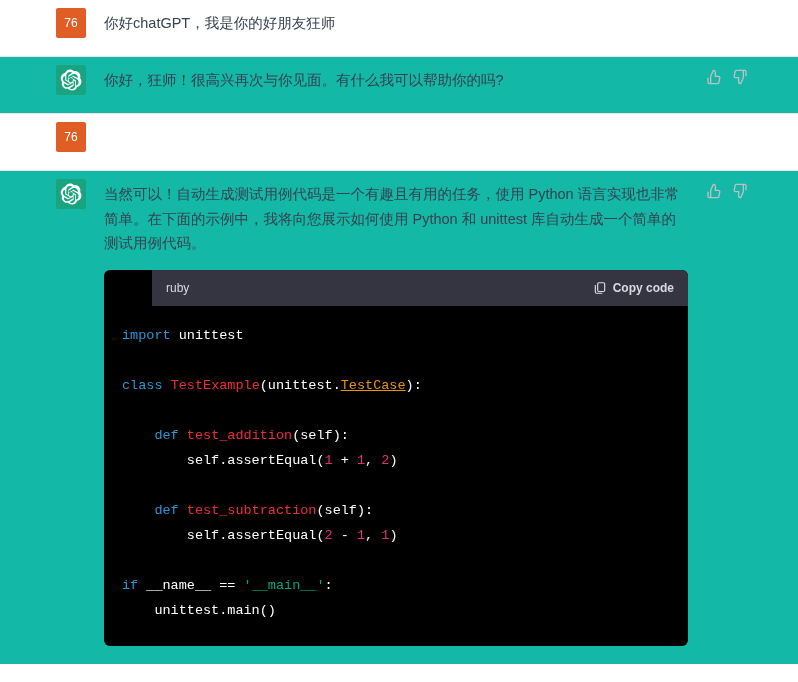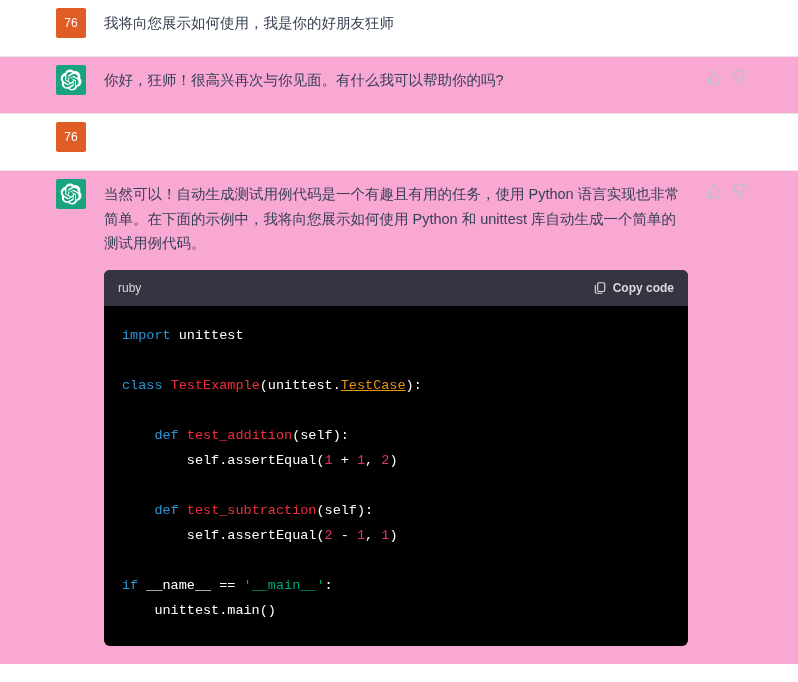--- a/index.html
+++ b/index.html
@@ -15,21 +15,21 @@
       font-size: 14.5px;
       line-height: 1.7;
     }
     .message-row {
       display: flex;
       padding: 8px 50px 18px 56px;
       gap: 18px;
       border-bottom: 1px solid #e5e5e5;
     }
     .message-row.assistant {
-      background: #f9a8d4;
+      background: #14b8a6;
     }
     .avatar {
       width: 30px;
       height: 30px;
       flex-shrink: 0;
       display: flex;
       align-items: center;
       justify-content: center;
       font-size: 12px;
       font-weight: 500;
@@ -69,20 +69,21 @@
       background: #000000;
     }
     .code-header {
       background: #343541;
       color: #d9d9e3;
       display: flex;
       justify-content: space-between;
       align-items: center;
       padding: 8px 14px;
       font-size: 12px;
+      margin-left: 48px;
     }
     .copy-btn {
       display: flex;
       align-items: center;
       gap: 6px;
       cursor: pointer;
       font-weight: bold;
     }
     .copy-btn svg {
       width: 14px;
@@ -105,21 +106,21 @@
     .text-line { color: #374151; }
   </style>
 </head>
 <body>
 
 <div class="message-row user">
   <div class="avatar user">
     <span>76</span>
   </div>
   <div class="msg-body">
-    <span class="text-line">我将向您展示如何使用，我是你的好朋友狂师</span>
+    <span class="text-line">你好chatGPT，我是你的好朋友狂师</span>
   </div>
 </div>
 
 <div class="message-row assistant">
   <div class="avatar bot">
     <svg viewBox="0 0 41 41" fill="none">
       <path d="M37.5 16.8c.9-2.7.6-5.6-.8-8.1-2.1-3.7-6.4-5.6-10.6-4.7-1.8-2.1-4.5-3.2-7.3-3.2-4.3 0-8.1 2.7-9.5 6.8-2.8.6-5.2 2.3-6.6 4.8-2.2 3.7-1.7 8.4 1.2 11.6-.9 2.7-.6 5.6.8 8.1 2.1 3.7 6.4 5.6 10.6 4.7 1.8 2.1 4.5 3.2 7.3 3.2 4.3 0 8.1-2.8 9.5-6.8 2.8-.6 5.2-2.3 6.6-4.8 2.1-3.7 1.6-8.4-1.2-11.6zM22.6 37.5c-1.7 0-3.4-.6-4.7-1.7l6.9-4c.4-.2.6-.6.6-1V21l2.9 1.7v8.1c0 3.7-2.9 6.7-5.7 6.7zm-14.4-6c-.9-1.5-1.2-3.3-.9-5l6.9 4c.4.2.8.2 1.2 0l8.5-4.9v3.4l-7 4.1c-3.2 1.8-7.3.7-8.7-1.6zM5.7 15.7c.9-1.5 2.3-2.7 3.9-3.3v8.2c0 .4.2.8.6 1l8.5 4.9-2.9 1.7-7-4c-3.2-1.9-4.3-6-3.1-8.5zm24.2 5.6l-8.5-4.9 2.9-1.7 7 4c3.2 1.9 4.3 6 2.5 9.2-.9 1.5-2.3 2.7-3.9 3.3v-8.2c0-.7-.2-1.5 0-1.7zm2.9-4.4l-6.9-4c-.4-.2-.8-.2-1.2 0l-8.5 4.9v-3.4l7-4.1c3.2-1.9 7.3-.7 9.2 2.5.8 1.4 1 3.1.4 4.1zM14.7 22l-2.9-1.7v-8.1c0-3.7 3-6.7 6.7-6.7 1.7 0 3.4.6 4.7 1.7l-6.9 4c-.4.2-.6.6-.6 1l-1 9.8zm1.6-3.4l3.8-2.2 3.8 2.2v4.4l-3.8 2.2-3.8-2.2v-4.4z" fill="#fff"></path>
     </svg>
   </div>
   <div class="msg-body">

